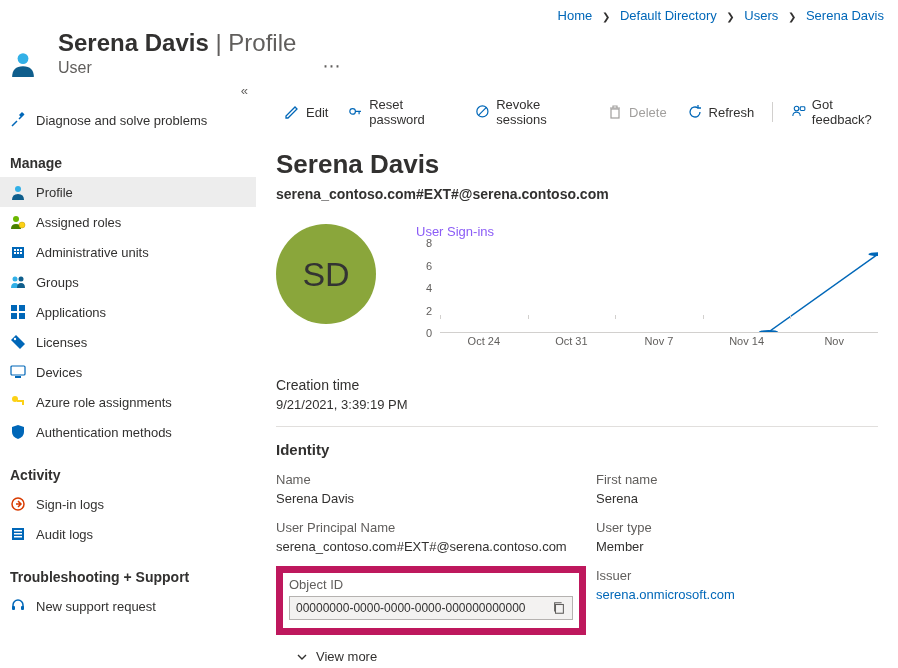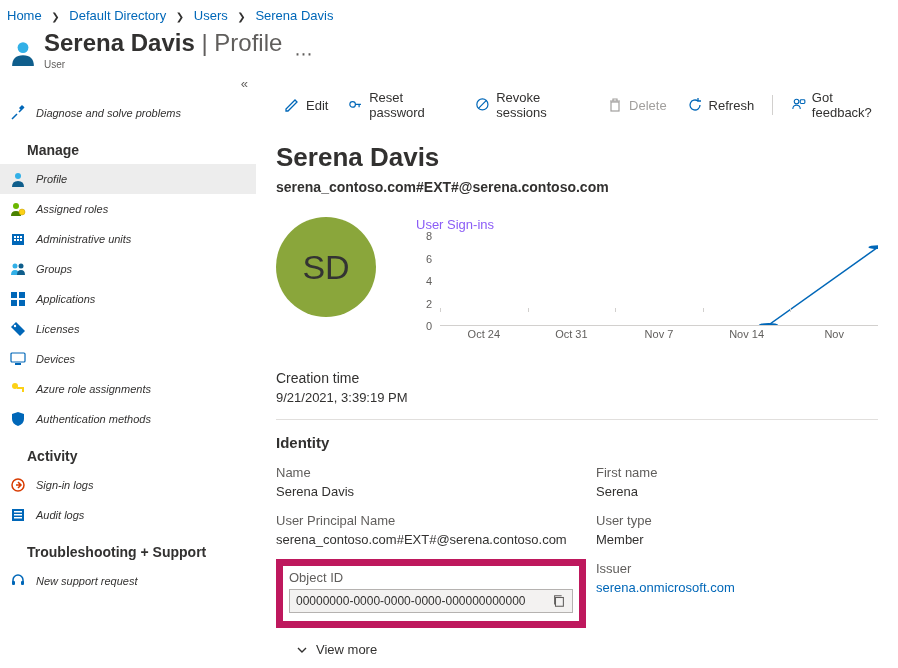--- a/index.html
+++ b/index.html
@@ -1,33 +1,33 @@
 <!DOCTYPE html>
 <html><head>
 <meta charset="utf-8">
 <style>
   * { box-sizing: border-box; margin: 0; padding: 0; }
   body { font-family: "Segoe UI", -apple-system, sans-serif; font-size: 13px; color: #323130; width: 898px; height: 668px; overflow: hidden; background: #fff; }
   a { color: #0067b8; text-decoration: none; cursor: pointer; }
 
-  .breadcrumb { padding: 8px 7px 4px; font-size: 13px; }
+  .breadcrumb { padding: 8px 14px 4px; font-size: 13px; text-align: right; }
   .breadcrumb .sep { color: #323130; margin: 0 6px; font-size: 10px; }
 
-  .title-row { display: flex; align-items: center; padding: 2px 10px 6px; }
+  .title-row { display: flex; align-items: flex-end; padding: 2px 10px 6px; gap: 14px; }
   .title-icon { width: 26px; height: 26px; margin-right: 8px; margin-top: 6px; }
   .title-text { font-size: 24px; font-weight: 600; }
   .title-text .thin { font-weight: 400; color: #605e5c; }
-  .subtitle { font-size: 10px; color: #605e5c; margin-top: 2px; }
+  .subtitle { font-size: 16px; color: #605e5c; margin-top: 2px; }
   .ellipsis { margin-left: 12px; color: #605e5c; font-size: 18px; margin-top: 8px; cursor: pointer; letter-spacing: 1px;}
 
   .layout { display: flex; height: calc(668px - 82px); }
   .sidebar { width: 256px; padding-top: 4px; position: relative; }
   .collapse { position: absolute; right: 8px; top: 0; color: #605e5c; font-size: 13px; cursor: pointer; }
-  .nav-heading { font-size: 14px; font-weight: 600; padding: 8px 27px 6px; margin-top: 6px;}
-  .nav-item { display: flex; align-items: center; padding: 7px 10px; cursor: pointer; font-size: 11px; font-style: italic; }
+  .nav-heading { font-size: 14px; font-weight: 600; padding: 8px 10px 6px; margin-top: 12px;}
+  .nav-item { display: flex; align-items: center; padding: 7px 10px; cursor: pointer; font-size: 13px; }
   .nav-item.active { background: #ededed; }
   .nav-item .ic { width: 16px; height: 16px; margin-right: 10px; flex-shrink: 0; display:flex; align-items:center; justify-content:center;}
 
   .main { flex: 1; padding: 0 0 0 20px; position: relative; }
   .toolbar { display: flex; align-items: center; border-bottom: none; padding: 10px 0 8px; gap: 4px;}
   .tb-btn { display: flex; align-items: center; padding: 4px 8px; cursor: pointer; font-size: 13px; border-radius: 2px;}
   .tb-btn .ic { width: 16px; height: 16px; margin-right: 6px; }
   .tb-btn.disabled { color: #a19f9d; cursor: default; }
   .tb-sep { width:1px; height:20px; background:#d2d0ce; margin:0 6px;}
 

